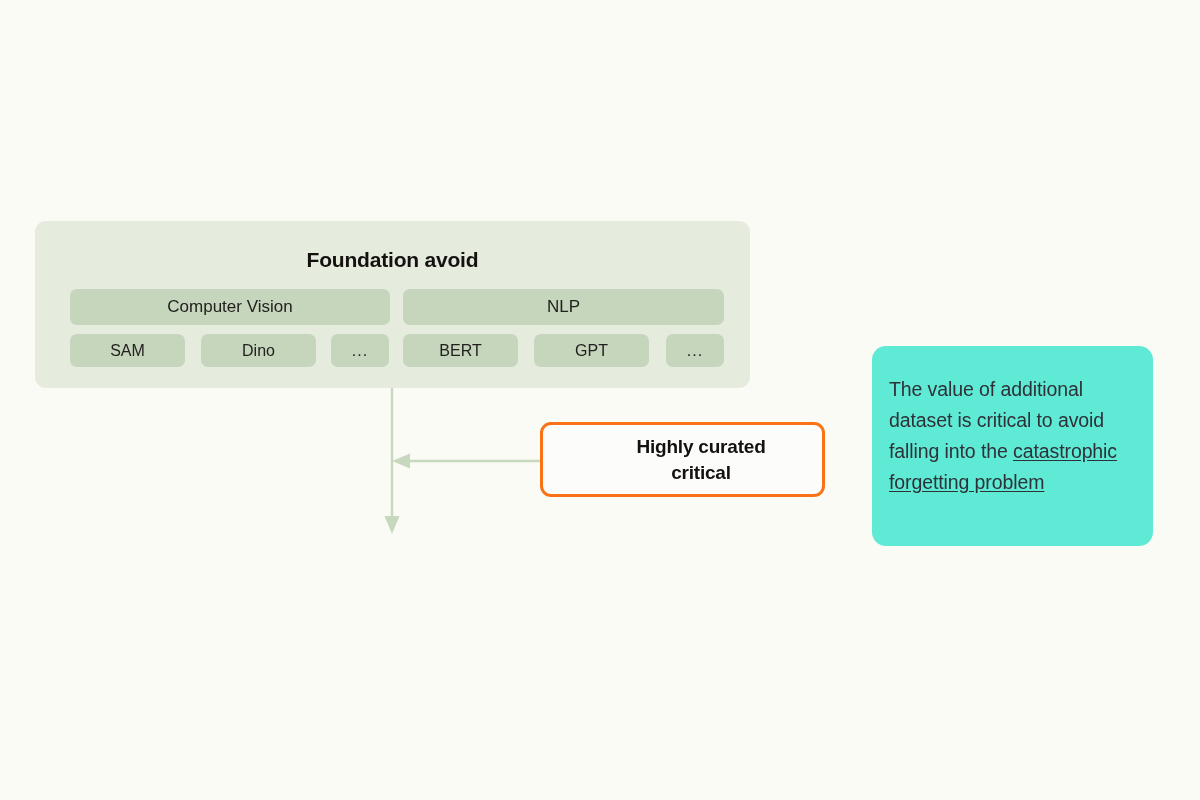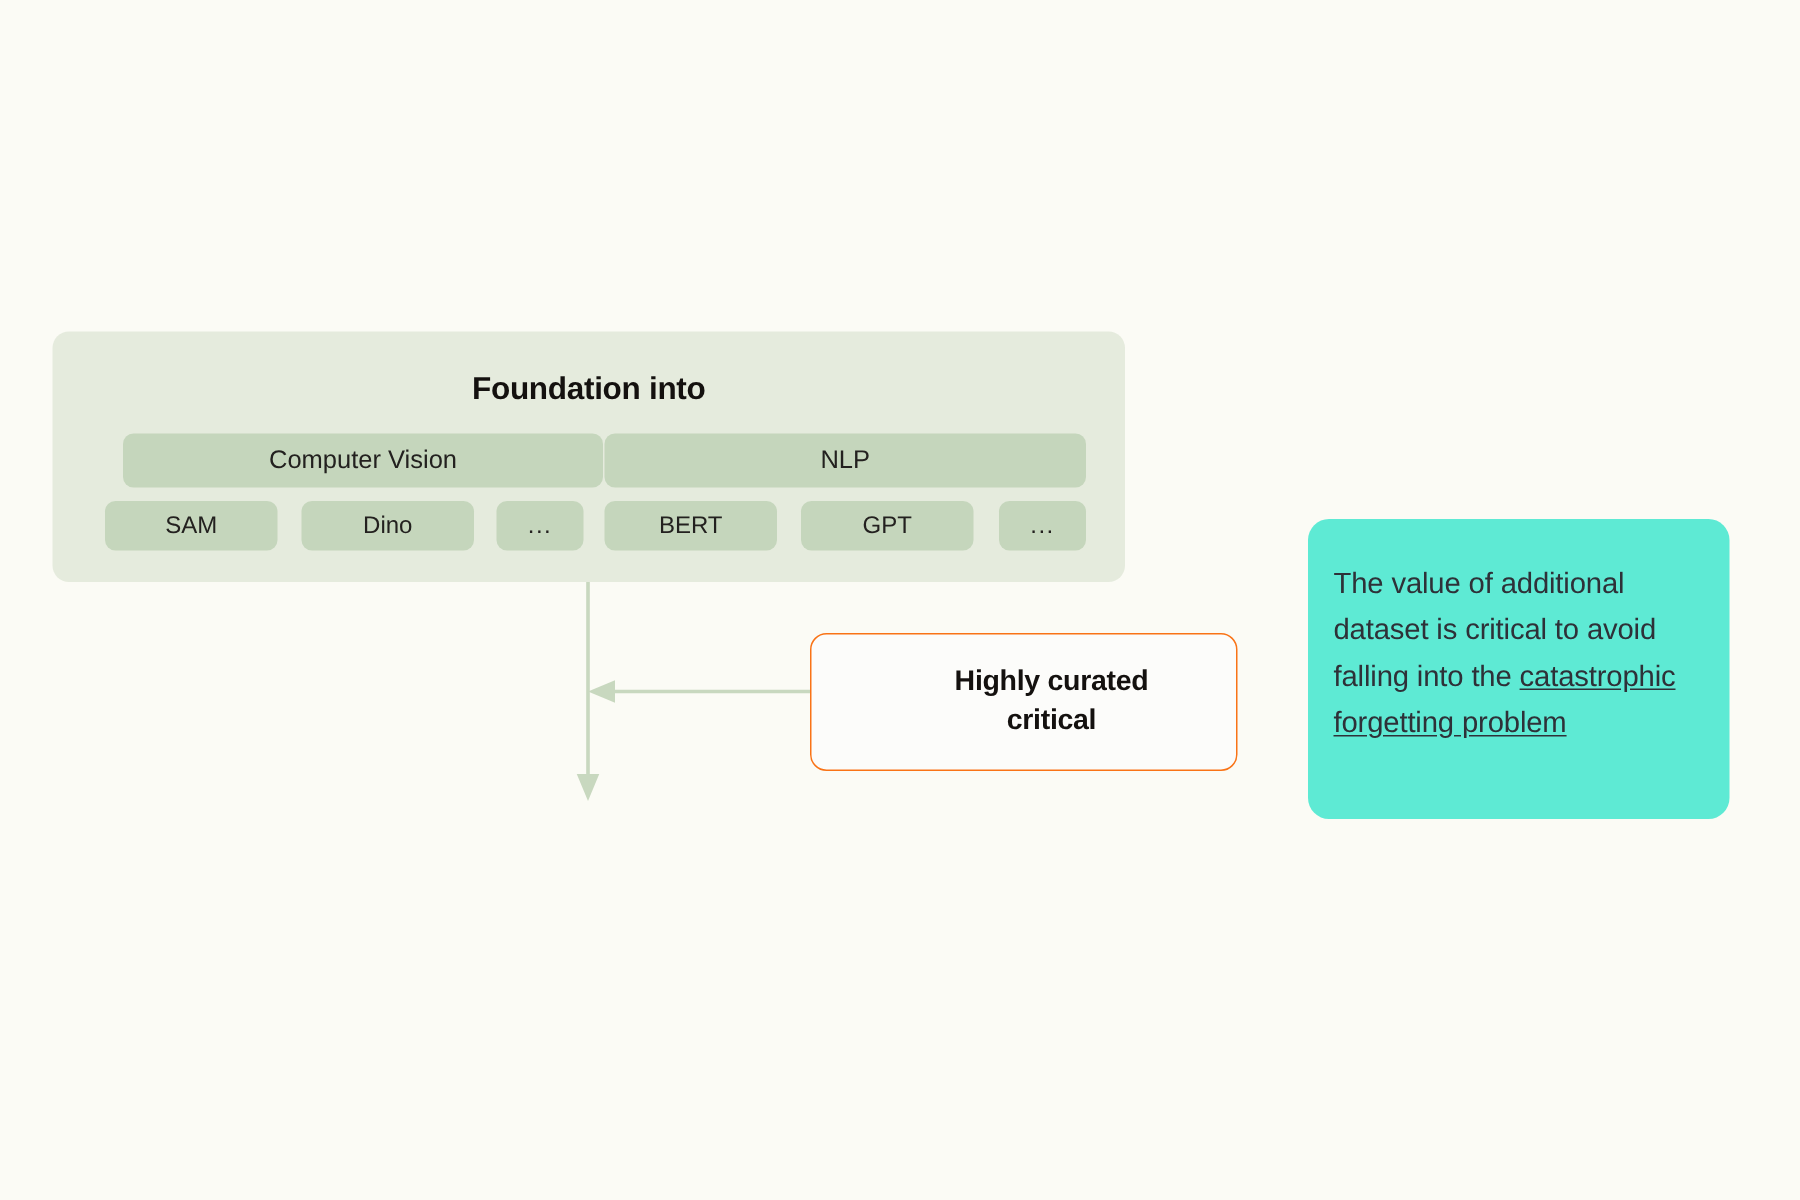--- a/index.html
+++ b/index.html
@@ -84,21 +84,21 @@
   .chip.leaf {
     height: 33px;
     font-size: 16px;
   }
   .chip.dots {
     font-size: 16px;
     letter-spacing: 1px;
   }
 
   
-  .chip-cv   { left: 47px;  top: 68px;  width: 320px; }
+  .chip-cv   { left: 35px;  top: 68px;  width: 320px; }
   .chip-nlp  { left: 368px; top: 68px;  width: 321px; }
 
   
   .chip-sam   { left: 35px;  top: 113px; width: 115px; }
   .chip-dino  { left: 166px; top: 113px; width: 115px; }
   .chip-cvdot { left: 296px; top: 113px; width: 58px;  }
   .chip-bert  { left: 368px; top: 113px; width: 115px; }
   .chip-gpt   { left: 499px; top: 113px; width: 115px; text-align: center; }
   .chip-nldot { left: 631px; top: 113px; width: 58px;  }
 
@@ -111,23 +111,23 @@
     height: 800px;
     pointer-events: none;
   }
 
   
   .dataset-box {
     position: absolute;
     left: 540px;
     top: 422px;
     width: 285px;
-    height: 92px;
+    height: 75px;
     background: #fcfcfa;
-    border: 1px solid #f97316;
+    border: 3px solid #f97316;
     border-radius: 11px;
     display: flex;
     align-items: center;
     justify-content: center;
     text-align: center;
     box-sizing: border-box;
     padding-left: 37px;
   }
   .dataset-box-text {
     font-size: 19px;
@@ -182,21 +182,21 @@
     color: #2e3138;
   }
 </style>
 </head>
 <body>
 
 <div id="canvas">
 
 
   <div class="foundation-box">
-    <div class="foundation-title">Foundation into</div>
+    <div class="foundation-title">Foundation avoid</div>
 
     <div class="chip category chip-cv">
       <span>Computer Vision</span>
     </div>
     <div class="chip category chip-nlp">
       <span>NLP</span>
     </div>
 
     <div class="chip leaf chip-sam">
       <span>SAM</span>

